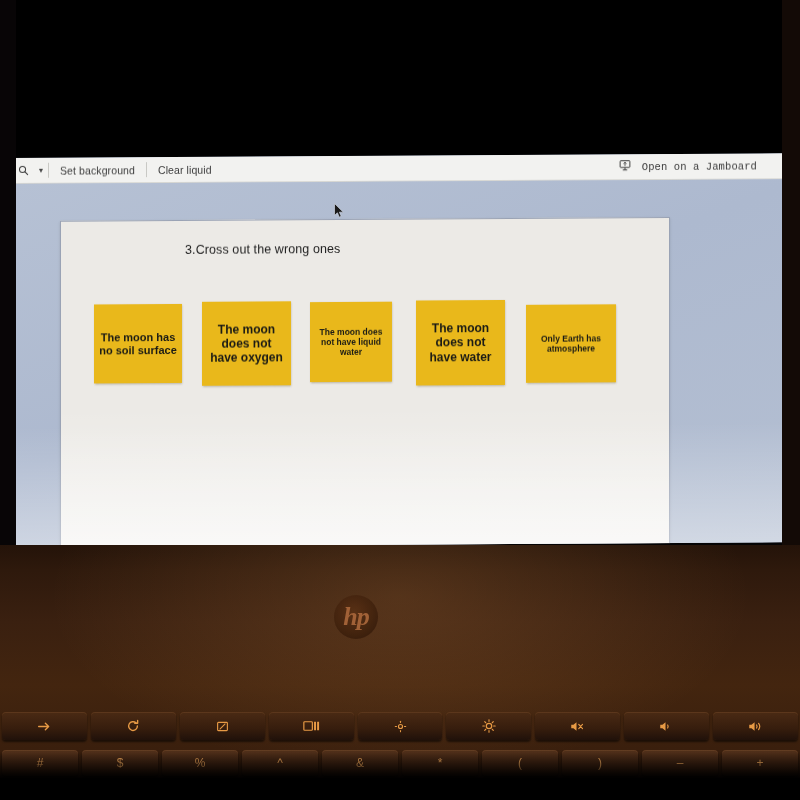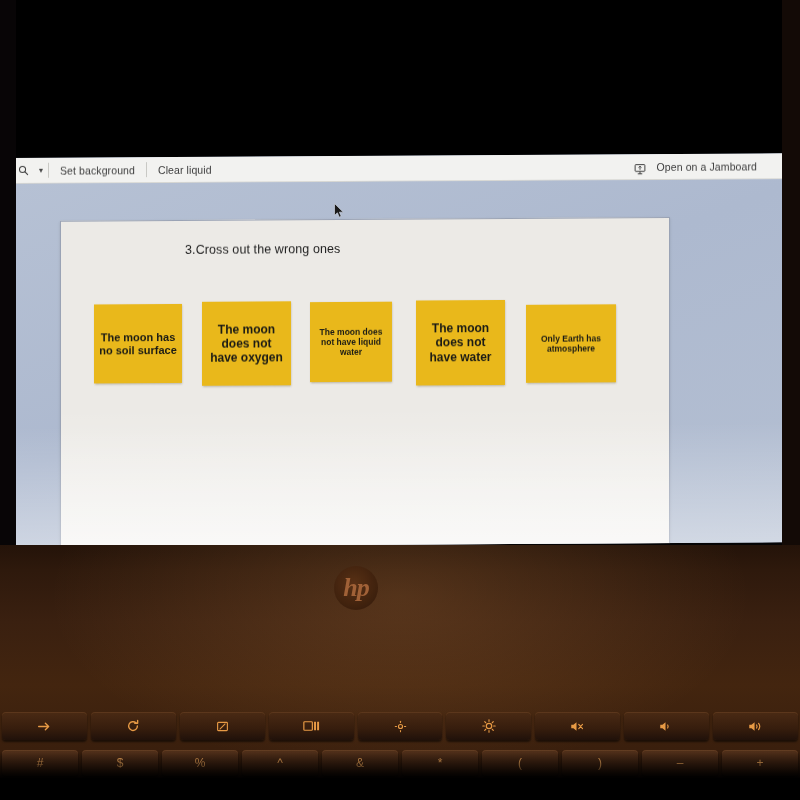--- a/index.html
+++ b/index.html
@@ -88,22 +88,23 @@
     align-items: center;
     justify-content: center;
     width: 14px;
     height: 22px;
     font-size: 7px;
     color: #4a4a4a;
   }
   .tb-right {
     margin-left: auto;
     display: flex;
-    align-items: flex-end;
+    align-items: flex-start;
     padding-right: 26px;
+    font-family: Liberation Mono, monospace;
   }
   .tb-right .tb-item { padding-right: 0; padding-left: 6px; }
 
   
   .stage {
     position: absolute;
     left: 0;
     top: 26px;
     width: 775px;
     height: 363px;
@@ -194,21 +195,21 @@
   .screen-lip {
     position: absolute;
     left: 0; top: 545px;
     width: 800px; height: 7px;
     background: linear-gradient(to bottom, #0c0907, #3b2211);
   }
 
   .hp-logo {
     position: absolute;
     left: 334px;
-    top: 566px;
+    top: 595px;
     width: 44px;
     height: 44px;
     border-radius: 50%;
     background: radial-gradient(circle at 45% 40%, #5a3115, #3a1e0c 75%);
     display: flex;
     align-items: center;
     justify-content: center;
     font-family: "Liberation Serif", serif;
     font-style: italic;
     font-size: 26px;

